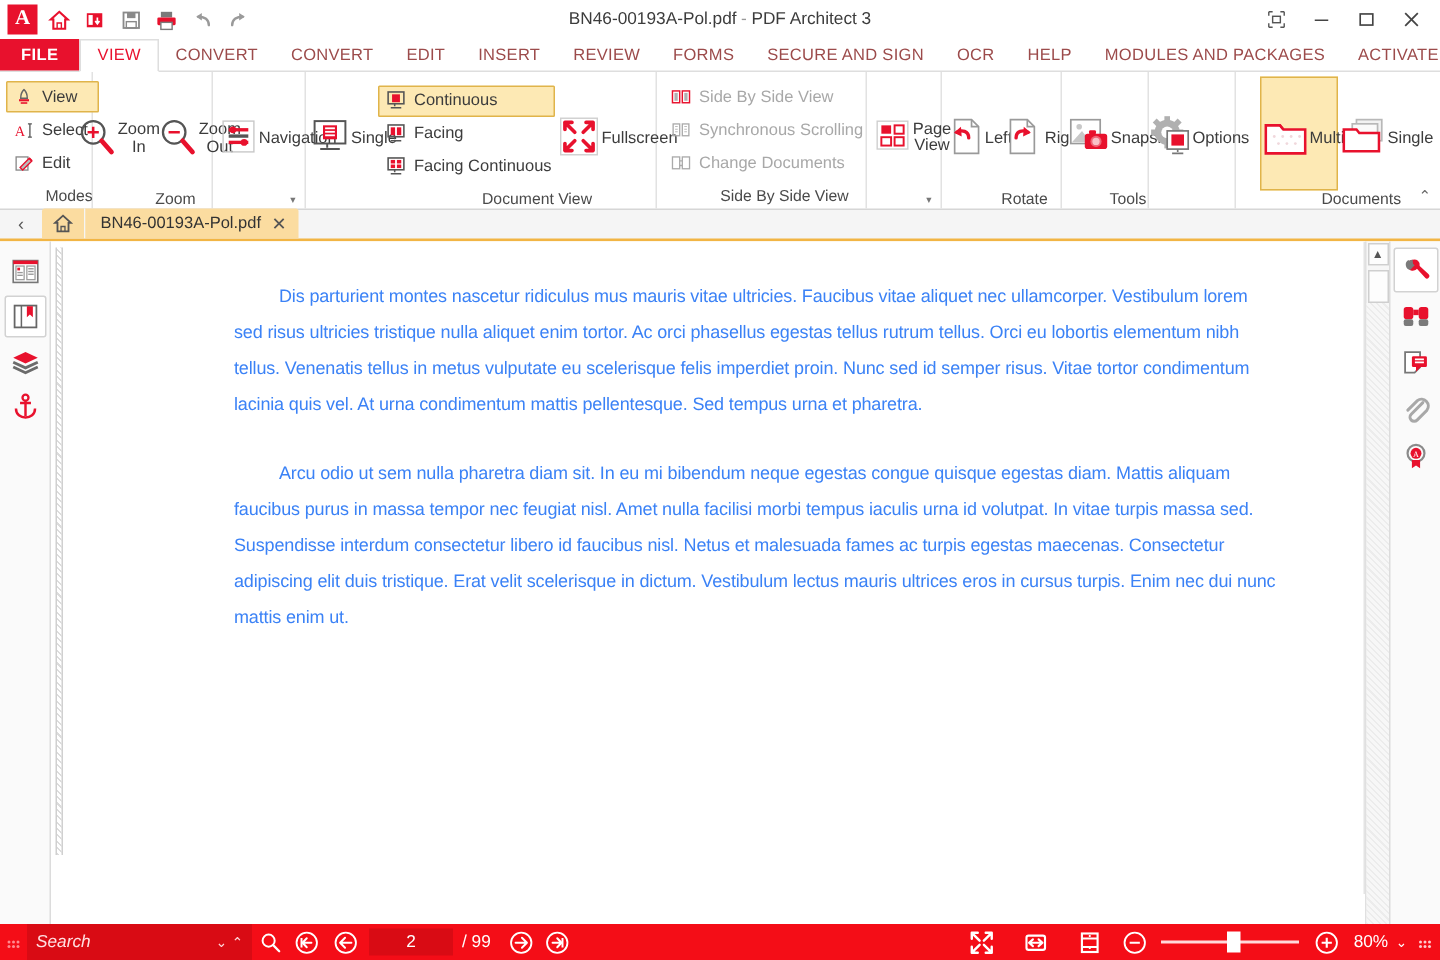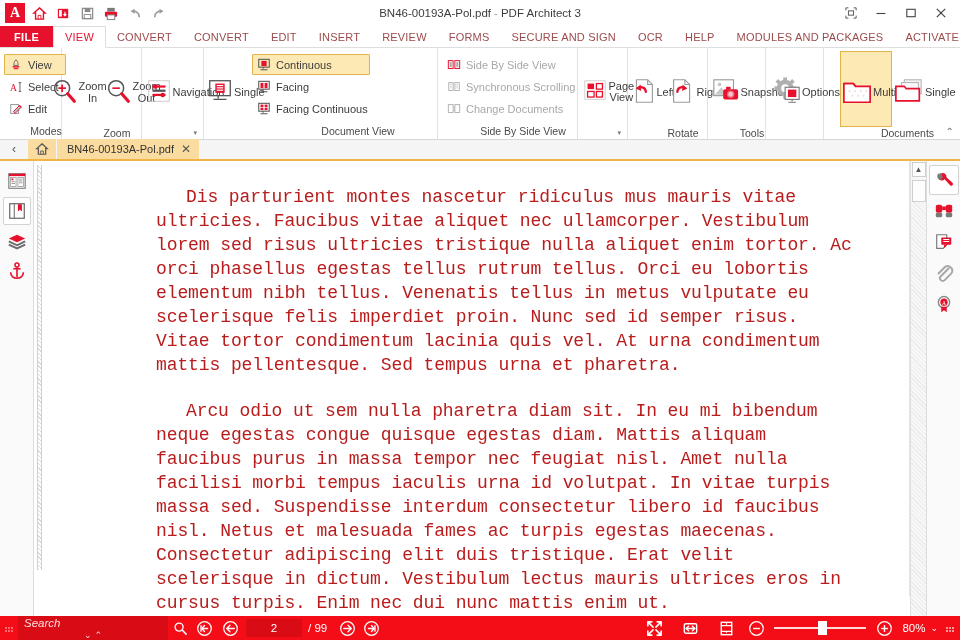--- a/index.html
+++ b/index.html
@@ -139,22 +139,22 @@
     border-left: 1px solid #d0d0d0; border-right: 1px solid #d0d0d0;
   }
 
   .viewport { flex: 1; background: #ffffff; overflow: hidden; position: relative; min-width: 0; }
   .page {
     position: absolute; left: 0; right: 0; top: 0; bottom: 20px;
     background: #ffffff; border-right: 1px solid #e4e4e4;
     padding: 24px 56px 0 112px;
   }
   .doc-p {
-    font-family: Liberation Mono, monospace;
-    font-size: 18px; line-height: 24px; color: #b91c1c;
+    font-family: Liberation Sans, sans-serif;
+    font-size: 12px; line-height: 24px; color: #3b82f6;
     text-indent: 30px; margin-bottom: 22px; letter-spacing: -0.1px;
   }
 
   .vscroll {
     width: 16px; background: #f7f7f7; border-left: 1px solid #e0e0e0;
     display: flex; flex-direction: column; align-items: center; flex: none; padding-top: 1px;
   }
   .vs-arrow {
     width: 14px; height: 15px; background: #fdfdfd; border: 1px solid #cfcfcf;
     display: flex; align-items: center; justify-content: center; font-size: 8px; color: #555;
@@ -176,21 +176,21 @@
   .rbtn.sel { background: #ffffff; border-color: #d2d2d2; }
 
   
   .statusbar {
     height: 24px; background: #f40d17; display: flex; align-items: center;
     flex: none; color: #fff; font-size: 11px; position: relative;
   }
   .grip-dots { width: 18px; display: flex; align-items: center; justify-content: center; }
   .searchbox {
     width: 150px; height: 24px; background: #d90b14; display: flex; align-items: center;
-    padding: 0 6px; gap: 0; flex-direction: column;
+    padding: 0 6px; gap: 0;
   }
   .searchbox input {
     flex: 1; background: transparent; border: none; outline: none; color: #fff;
     font-size: 11.5px; font-style: italic; font-family: "Liberation Sans", sans-serif;
     width: 100%; min-width: 0;
   }
   .searchbox input::placeholder { color: #ffe0e2; opacity: 1; font-style: italic; }
   .sb-chev { display: flex; gap: 3px; align-items: center; font-size: 9px; color: #ffd9db; }
   .sb-icon {
     width: 24px; height: 24px; display: flex; align-items: center; justify-content: center;
@@ -446,20 +446,32 @@
                   <rect x="4" y="3" width="3.3" height="2.7" fill="#e8112d"></rect>
                   <rect x="8.7" y="3" width="3.3" height="2.7" fill="#e8112d"></rect>
                   <rect x="4" y="6.5" width="3.3" height="2.7" fill="#e8112d"></rect>
                   <rect x="8.7" y="6.5" width="3.3" height="2.7" fill="#e8112d"></rect>
                   <path d="M7 10.5 v1.8 M4 13.5 h8" stroke="#555" stroke-width="1.2"></path>
                 </svg>
             </span>
             <span>Facing Continuous</span>
           </div>
         </div>
+        <div class="bbtn" style="width:56px">
+          <span class="bic">
+            <svg width="30" height="30" viewBox="0 0 32 32">
+                <rect x="3" y="3" width="26" height="26" fill="none" stroke="#cfcfcf" stroke-width="1"></rect>
+                <path d="M13 13 L6 6 M6 6 v5 M6 6 h5" stroke="#e8112d" stroke-width="2.6" fill="none" stroke-linecap="round"></path>
+                <path d="M19 13 L26 6 M26 6 v5 M26 6 h-5" stroke="#e8112d" stroke-width="2.6" fill="none" stroke-linecap="round"></path>
+                <path d="M13 19 L6 26 M6 26 v-5 M6 26 h5" stroke="#e8112d" stroke-width="2.6" fill="none" stroke-linecap="round"></path>
+                <path d="M19 19 L26 26 M26 26 v-5 M26 26 h-5" stroke="#e8112d" stroke-width="2.6" fill="none" stroke-linecap="round"></path>
+              </svg>
+          </span>
+          <span class="blab">Fullscreen</span>
+        </div>
       </div>
       <div class="rgroup-label">Document View</div>
     </div>
 
     <div class="rgroup" style="width:140px">
       <div class="rgroup-body" style="padding-left:4px">
         <div class="smallcol">
           <div class="sbtn dis">
             <span class="ic">
               <svg width="14" height="14" viewBox="0 0 16 16">
@@ -558,21 +570,21 @@
                 <rect x="16" y="10.5" width="5" height="3" rx="1" fill="#e8112d"></rect>
               </svg>
           </span>
           <span class="blab">Snapshot</span>
         </div>
       </div>
       <div class="rgroup-label">Tools</div>
     </div>
 
     <div class="rgroup" style="width:58px">
-      <div class="rgroup-body" style="justify-content:flex-start">
+      <div class="rgroup-body" style="justify-content:flex-end">
         <div class="bbtn">
           <span class="bic">
             <svg width="30" height="28" viewBox="0 0 32 30">
                 <g fill="#b0b0b0">
                   <circle cx="14" cy="12" r="9"></circle>
                   <rect x="12" y="0.5" width="4" height="4"></rect>
                   <rect x="12" y="19.5" width="4" height="4"></rect>
                   <rect x="2.5" y="10" width="4" height="4"></rect>
                   <rect x="21.5" y="10" width="4" height="4"></rect>
                   <rect x="4.5" y="3" width="4" height="4" transform="rotate(-45 6.5 5)"></rect>

